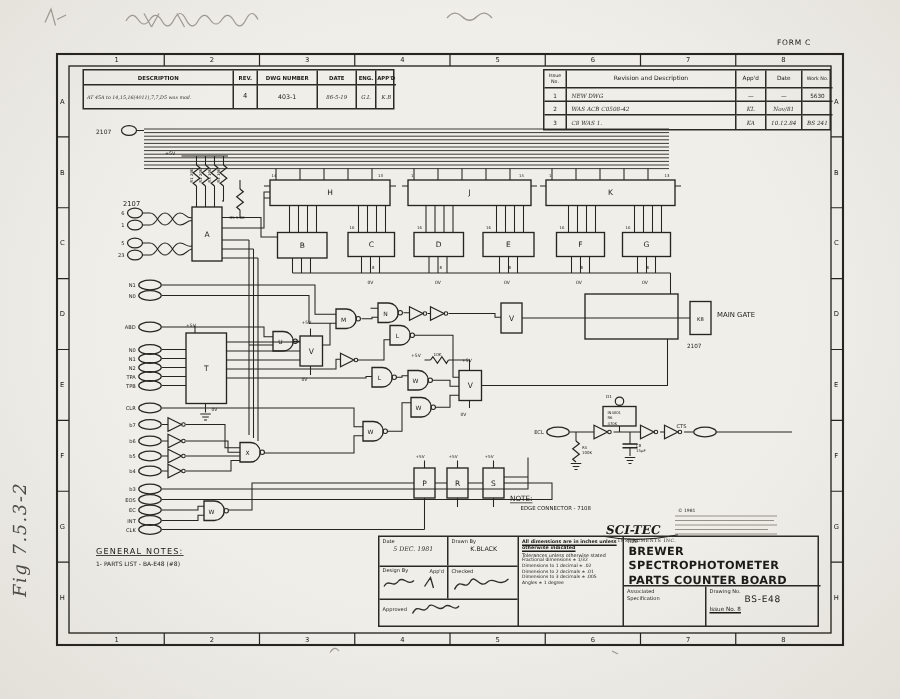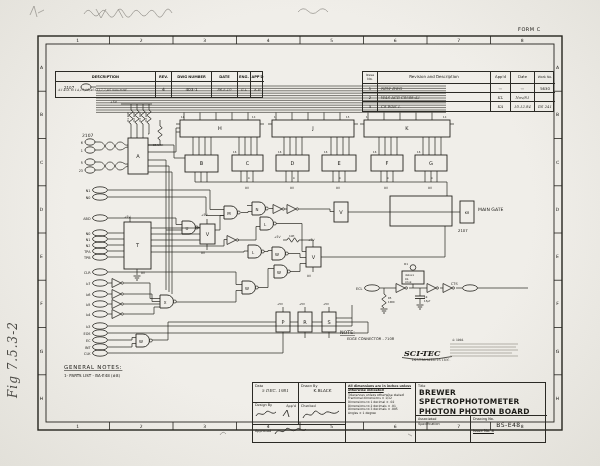--- a/index.html
+++ b/index.html
@@ -6,21 +6,21 @@
   .page{position:relative;width:600px;height:466px;overflow:hidden;
         background:radial-gradient(ellipse at 50% 45%, #f0eee9 55%, #e2e0d9 100%);
         font-family:"DejaVu Sans",sans-serif;color:#1c1b17;}
   svg text{font-family:"DejaVu Sans",sans-serif;fill:#1c1b17;}
   .sl{fill:#1c1b17;}
   .und{text-decoration:underline;}
   .gn{letter-spacing:.8px;}
   .logo{font-family:"DejaVu Serif",serif;font-style:italic;font-weight:bold;}
   .logosub{font-family:"DejaVu Serif",serif;letter-spacing:.4px;}
   .hw{font-family:"DejaVu Serif",serif;font-style:italic;color:#33322c;}
-  .tbl{position:absolute;border:1px solid #2b2a25;background:transparent;box-sizing:border-box;margin-top:25px;}
+  .tbl{position:absolute;border:1px solid #2b2a25;background:transparent;box-sizing:border-box;}
   .cell{border-right:.7px solid #2b2a25;border-bottom:.7px solid #2b2a25;box-sizing:border-box;
         overflow:hidden;white-space:nowrap;display:flex;align-items:center;justify-content:center;}
   .cell.last{border-right:none;}
   .rowlast .cell{border-bottom:none;}
   .lab{display:block;}
   
   .rtab{left:55px;top:46px;width:208px;font-size:3.6px;}
   .rtab .grid{display:grid;grid-template-columns:100px 16px 40px 26px 13px 13px;}
   .rtab .hcell{height:10px;font-weight:bold;}
   .rtab .dcell{height:15px;}
@@ -490,21 +490,21 @@
         <div style="font-size:3px;">Fractional dimensions ± 1/32</div>
         <div style="font-size:3px;">Dimensions to 1 decimal ± .02</div>
         <div style="font-size:3px;">Dimensions to 2 decimals ± .01</div>
         <div style="font-size:3px;">Dimensions to 3 decimals ± .005</div>
         <div style="font-size:3px;">Angles ± 1 degree</div>
       </div>
       <div class="bx last">
         <div style="height:33px;border-bottom:.8px solid #2b2a25;box-sizing:border-box;">
           <span class="lab tb-label">Title</span>
           <div class="title-big">BREWER SPECTROPHOTOMETER</div>
-          <div class="title-big">PHOTON PHOTON BOARD</div>
+          <div class="title-big">PARTS COUNTER BOARD</div>
         </div>
         <div style="display:grid;grid-template-columns:55px 75px;height:27px;">
           <div class="sub">
             <span class="lab tb-label">Associated</span>
             <span class="lab tb-label">Specification</span>
           </div>
           <div class="sub last">
             <span class="lab tb-label">Drawing No.</span>
             <div style="font-size:6px;text-align:center;letter-spacing:.5px;">BS-E48</div>
             <div style="font-size:3.8px;padding-left:2px;text-decoration:underline;">Issue No. 8</div>

